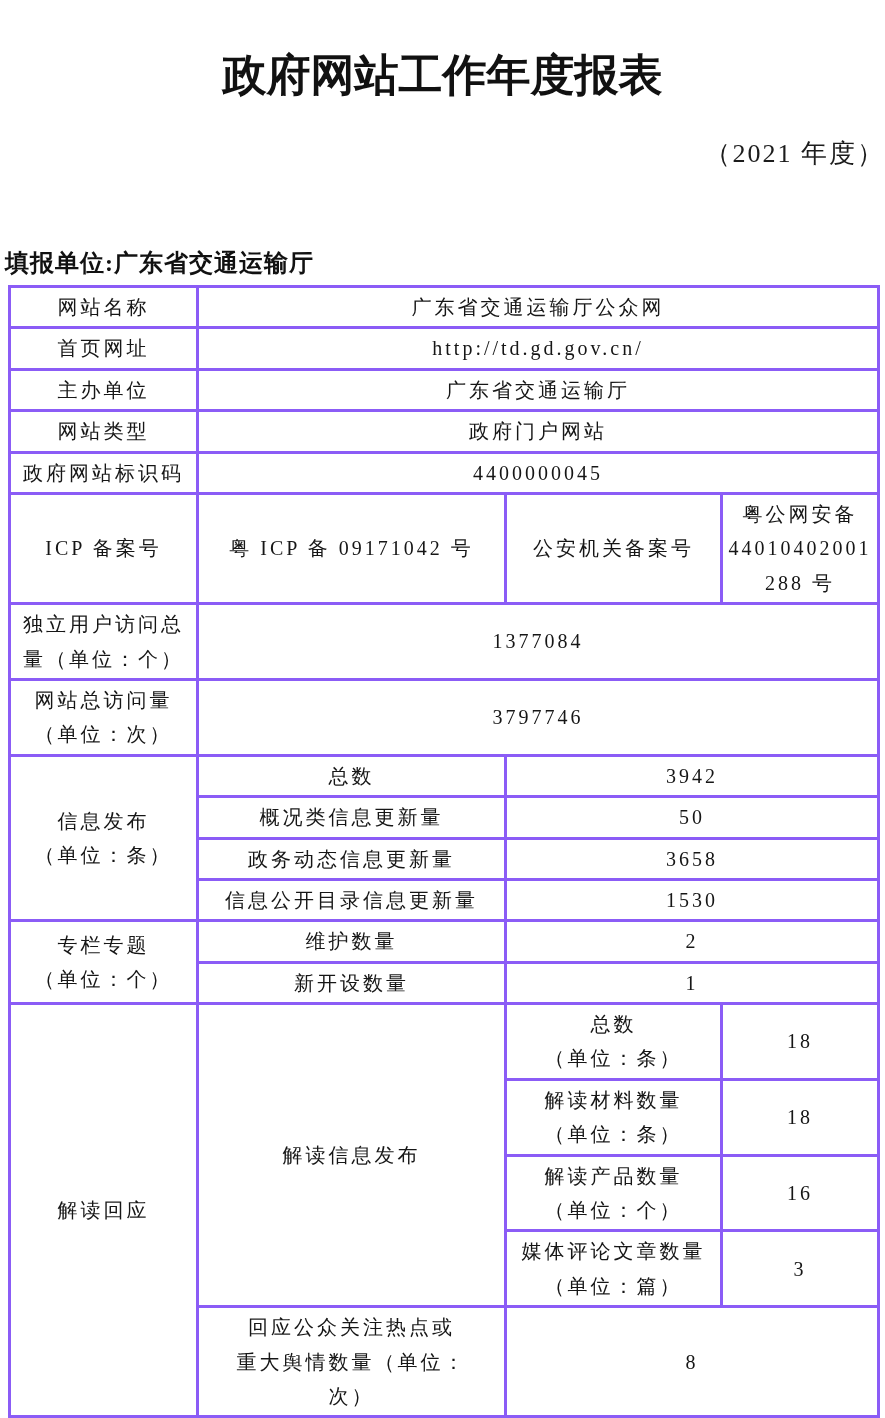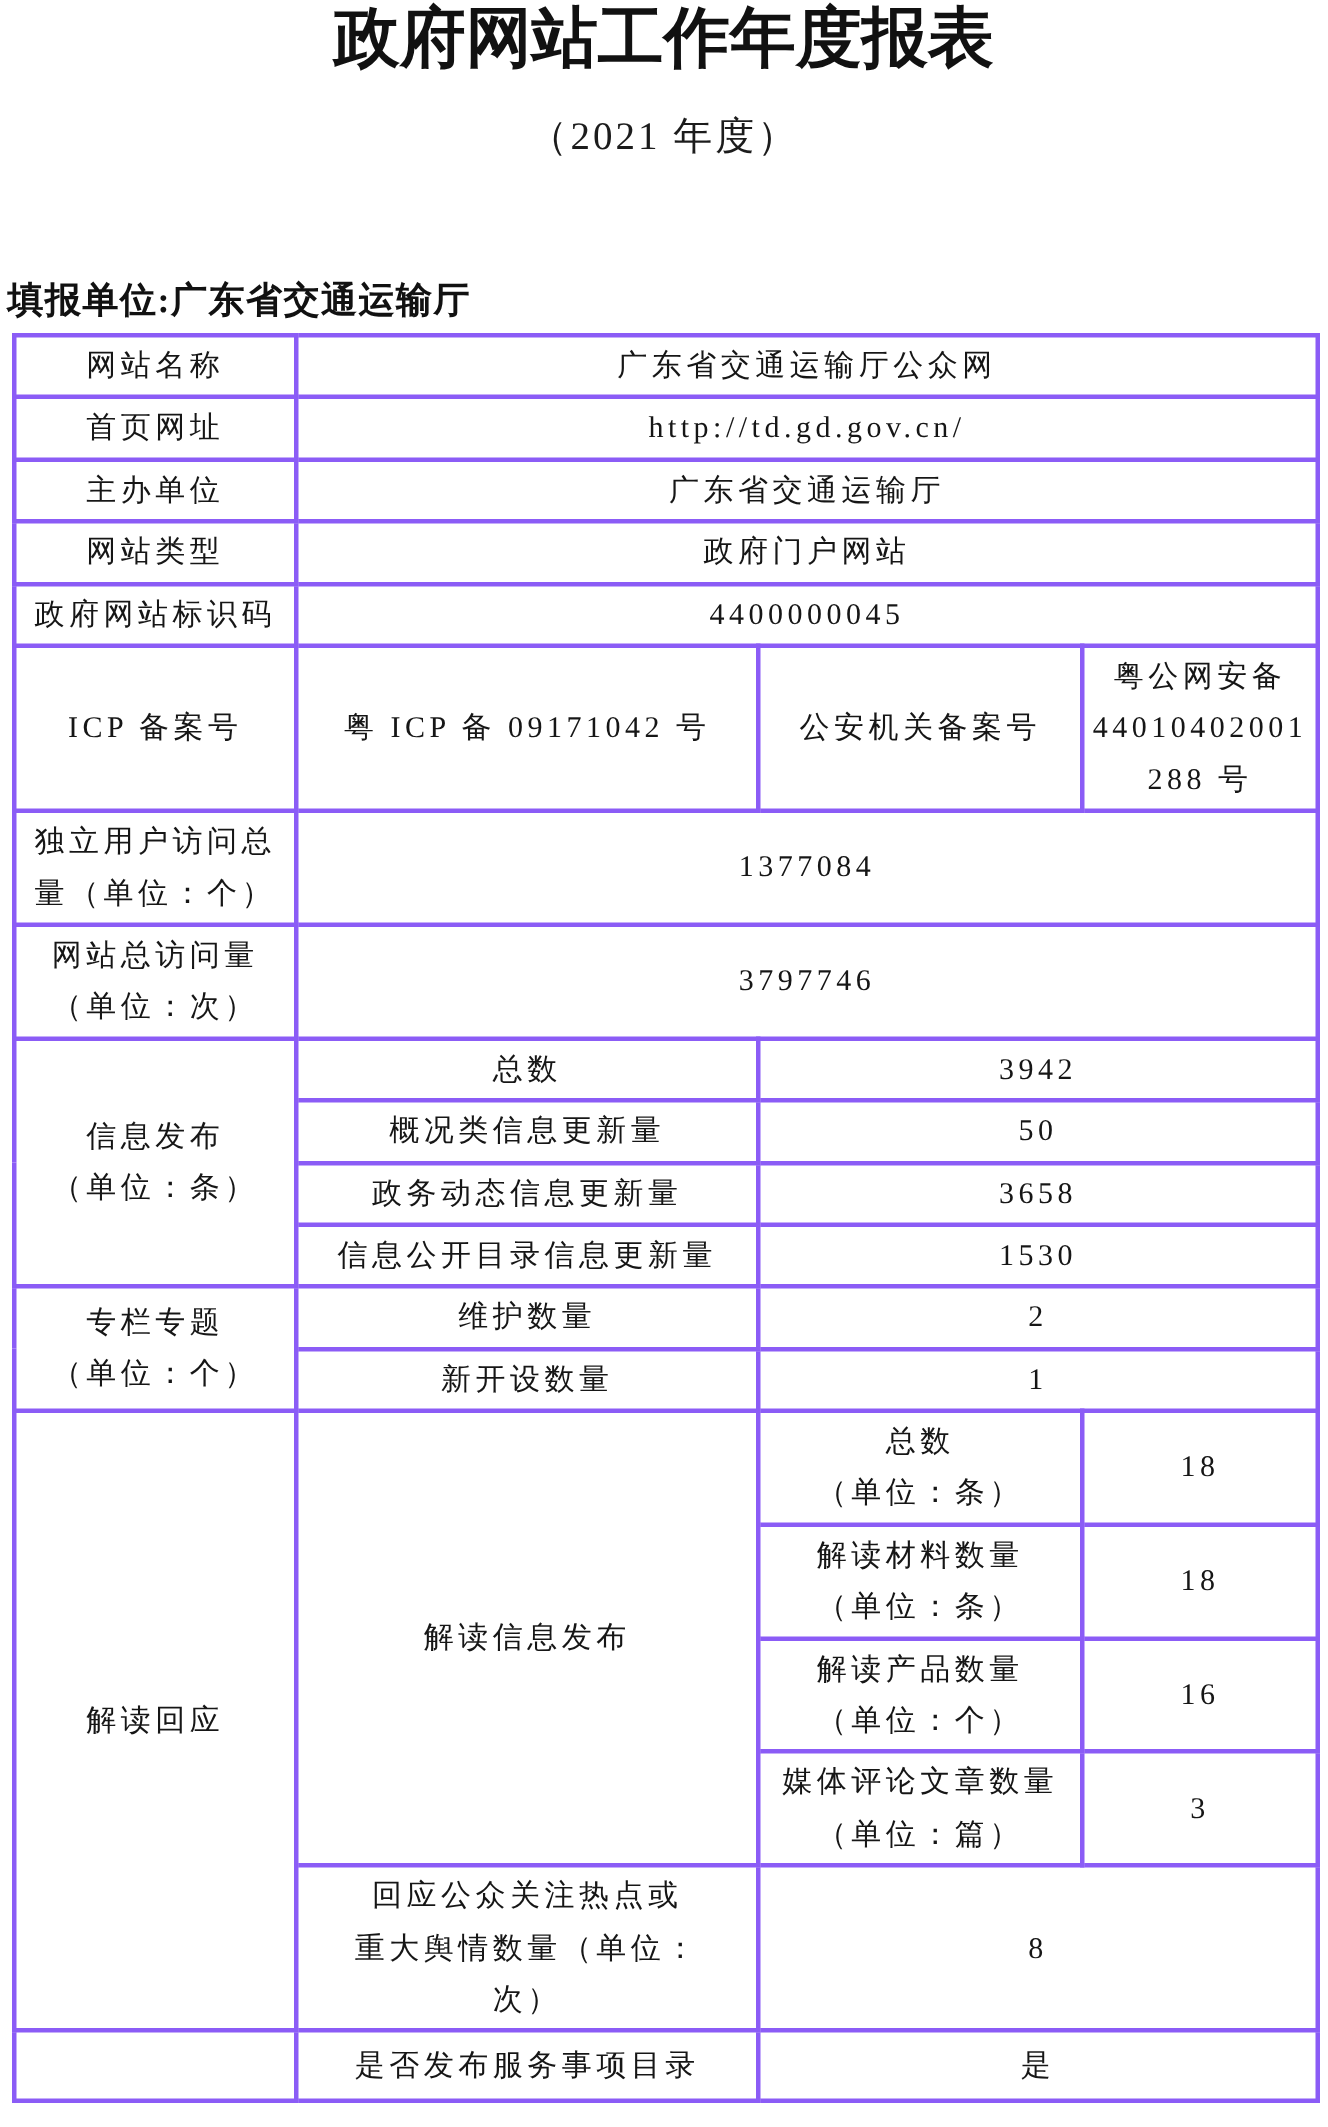--- a/index.html
+++ b/index.html
@@ -7,31 +7,32 @@
   body {
     width: 885px; height: 1418px;
     background: #ffffff;
     color: #161616;
     font-family: "Liberation Serif", "DejaVu Serif", serif;
     overflow: hidden;
   }
   .page { width: 885px; height: 1418px; }
 
   .title {
+    padding-top: 49px;
     text-align: center;
     font-family: "Liberation Sans", "DejaVu Sans", sans-serif;
     font-weight: bold;
     font-size: 44px;
     line-height: 1.16;
     letter-spacing: 0px;
     color: #111;
   }
   .subtitle {
-    margin-top: 22px;
-    text-align: center;
+    margin-top: 36px;
+    text-align: right;
     font-size: 26px;
     letter-spacing: 2px;
     color: #1c1c1c;
   }
   .unit-line {
     margin: 76px 0 0 5px;
     font-size: 24px;
     font-weight: bold;
     letter-spacing: 1px;
     color: #111;

